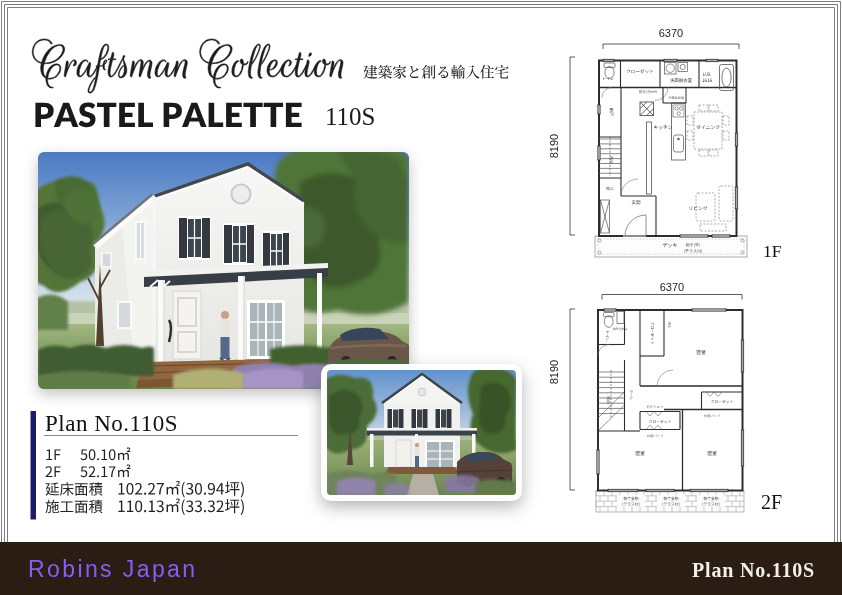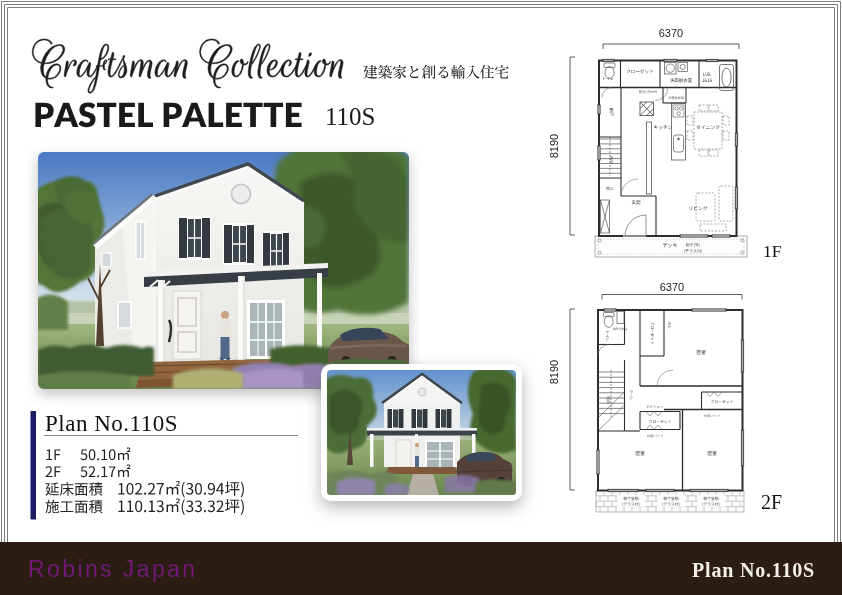--- a/index.html
+++ b/index.html
@@ -827,15 +827,15 @@
         <line x1="690" y1="490.5" x2="728" y2="490.5" stroke="#555" stroke-width="0.5"></line>
         <line x1="690" y1="488.9" x2="690" y2="492.1" stroke="#2f2f2f" stroke-width="0.8"></line>
         <line x1="728" y1="488.9" x2="728" y2="492.1" stroke="#2f2f2f" stroke-width="0.8"></line>
       </g>
 
 <text x="761" y="508.5" font-size="20" fill="#111" font-family="Liberation Serif, serif">2F</text>
 </svg>
 
 <div class="abs" style="left:0;top:542px;width:842px;height:53px;background:#2b1c14"></div>
 
-<div class="abs" style="left:28px;top:558px;color:#701a75;font-size:23px;letter-spacing:2.4px;line-height:1">Robins Japan</div>
+<div class="abs" style="left:28px;top:558px;color:#8b5cf6;font-size:23px;letter-spacing:2.4px;line-height:1">Robins Japan</div>
 
 <div class="abs" style="right:27px;top:560px;color:#f3efeb;font-size:20px;letter-spacing:0.8px;font-weight:600;font-family:'Liberation Serif',serif;line-height:1">Plan No.110S</div>
 </div>
 </body></html>

